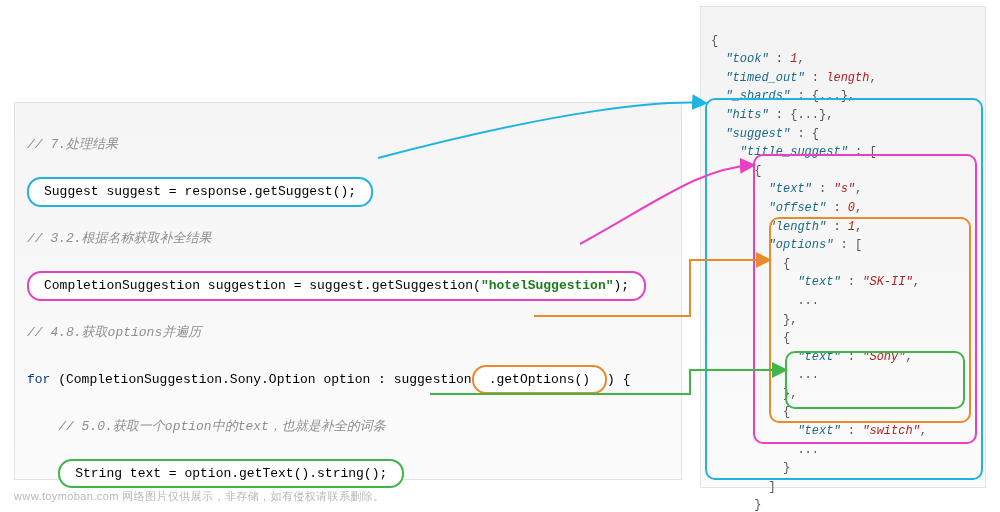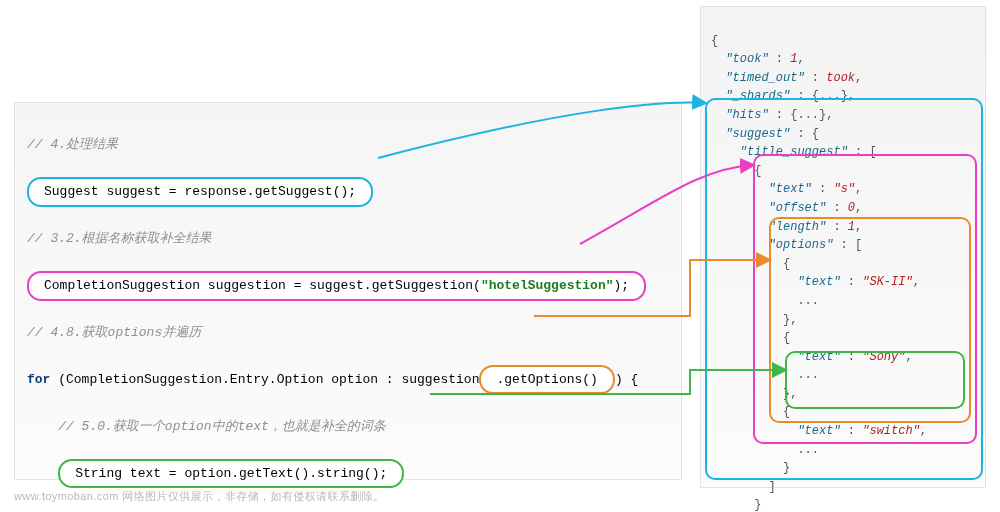--- a/index.html
+++ b/index.html
@@ -34,21 +34,21 @@
     height: 482px;
     background: linear-gradient(180deg, #f3f3f3 0%, #fbfbfb 100%);
     border: 1px solid #e3e3e3;
     padding: 6px 10px;
     font-family: "Courier New", monospace;
     white-space: pre;
     line-height: 1.55;
     font-size: 12px;
   }
   .comment { color: #8f8f8f; font-style: italic; }
-  .kw { color: #0d3b7f; font-weight: bold; }
+  .kw { color: #0d3b7f; font-weight: normal; }
   .str { color: #1b7d1b; font-weight: bold; }
   .jkey { color: #1a6a8a; font-style: italic; }
   .jval { color: #b22222; font-style: italic; }
   .jpunc { color: #555; }
 
   .hl { display:inline-block; padding: 2px 15px; border-radius: 14px; }
   .hl-cyan    { border: 2px solid #1fb4e0; background: #fff; }
   .hl-magenta { border: 2px solid #e83fc4; background: #fff; }
   .hl-orange  { border: 2px solid #e98a2b; background: #fff; text-align: right; }
   .hl-green   { border: 2px solid #3fb54a; background: #fff; text-align: center; }
@@ -68,45 +68,45 @@
     position: absolute;
     left: 0; top: 0;
     width: 1000px; height: 512px;
     pointer-events: none;
   }
 </style>
 </head>
 <body>
 
 <div class="code-panel-left">
-<span class="comment">// 4.处理结果</span>
+<span class="comment">// 7.处理结果</span>
 
 <span class="hl hl-cyan"><span>Suggest suggest = response.getSuggest();</span></span>
 
 <span class="comment">// 3.2.根据名称获取补全结果</span>
 
 <span class="hl hl-magenta"><span>CompletionSuggestion suggestion = suggest.getSuggestion(</span><span class="str">"hotelSuggestion"</span><span>);</span></span>
 
 <span class="comment">// 4.8.获取options并遍历</span>
 
-<span><span class="kw">for</span><span> (CompletionSuggestion.Entry.Option option : suggestion</span><span class="hl hl-orange">.getOptions()</span><span>) {</span></span>
+<span><span class="kw">for</span><span> (CompletionSuggestion.Sony.Option option : suggestion</span><span class="hl hl-orange">.getOptions()</span><span>) {</span></span>
 
     <span class="comment">// 5.0.获取一个option中的text，也就是补全的词条</span>
 
     <span class="hl hl-green">String text = option.getText().string();</span>
 
     
 
 
 </div>
 
 <div class="code-panel-right">
 <span class="jpunc">{</span>
   <span class="jkey">"took"</span><span class="jpunc"> : </span><span class="jval">1</span><span class="jpunc">,</span>
-  <span class="jkey">"timed_out"</span><span class="jpunc"> : </span><span class="jval">took</span><span class="jpunc">,</span>
+  <span class="jkey">"timed_out"</span><span class="jpunc"> : </span><span class="jval">length</span><span class="jpunc">,</span>
   <span class="jkey">"_shards"</span><span class="jpunc"> : </span><span class="jpunc">{...}</span><span class="jpunc">,</span>
   <span class="jkey">"hits"</span><span class="jpunc"> : </span><span class="jpunc">{...}</span><span class="jpunc">,</span>
   <span class="jkey">"suggest"</span><span class="jpunc"> : </span><span class="jpunc">{</span>
     <span class="jkey">"title_suggest"</span><span class="jpunc"> : </span><span class="jpunc">[</span>
       <span class="jpunc">{</span>
         <span class="jkey">"text"</span><span class="jpunc"> : </span><span class="jval">"s"</span><span class="jpunc">,</span>
         <span class="jkey">"offset"</span><span class="jpunc"> : </span><span class="jval">0</span><span class="jpunc">,</span>
         <span class="jkey">"length"</span><span class="jpunc"> : </span><span class="jval">1</span><span class="jpunc">,</span>
         <span class="jkey">"options"</span><span class="jpunc"> : </span><span class="jpunc">[</span>
           <span class="jpunc">{</span>

